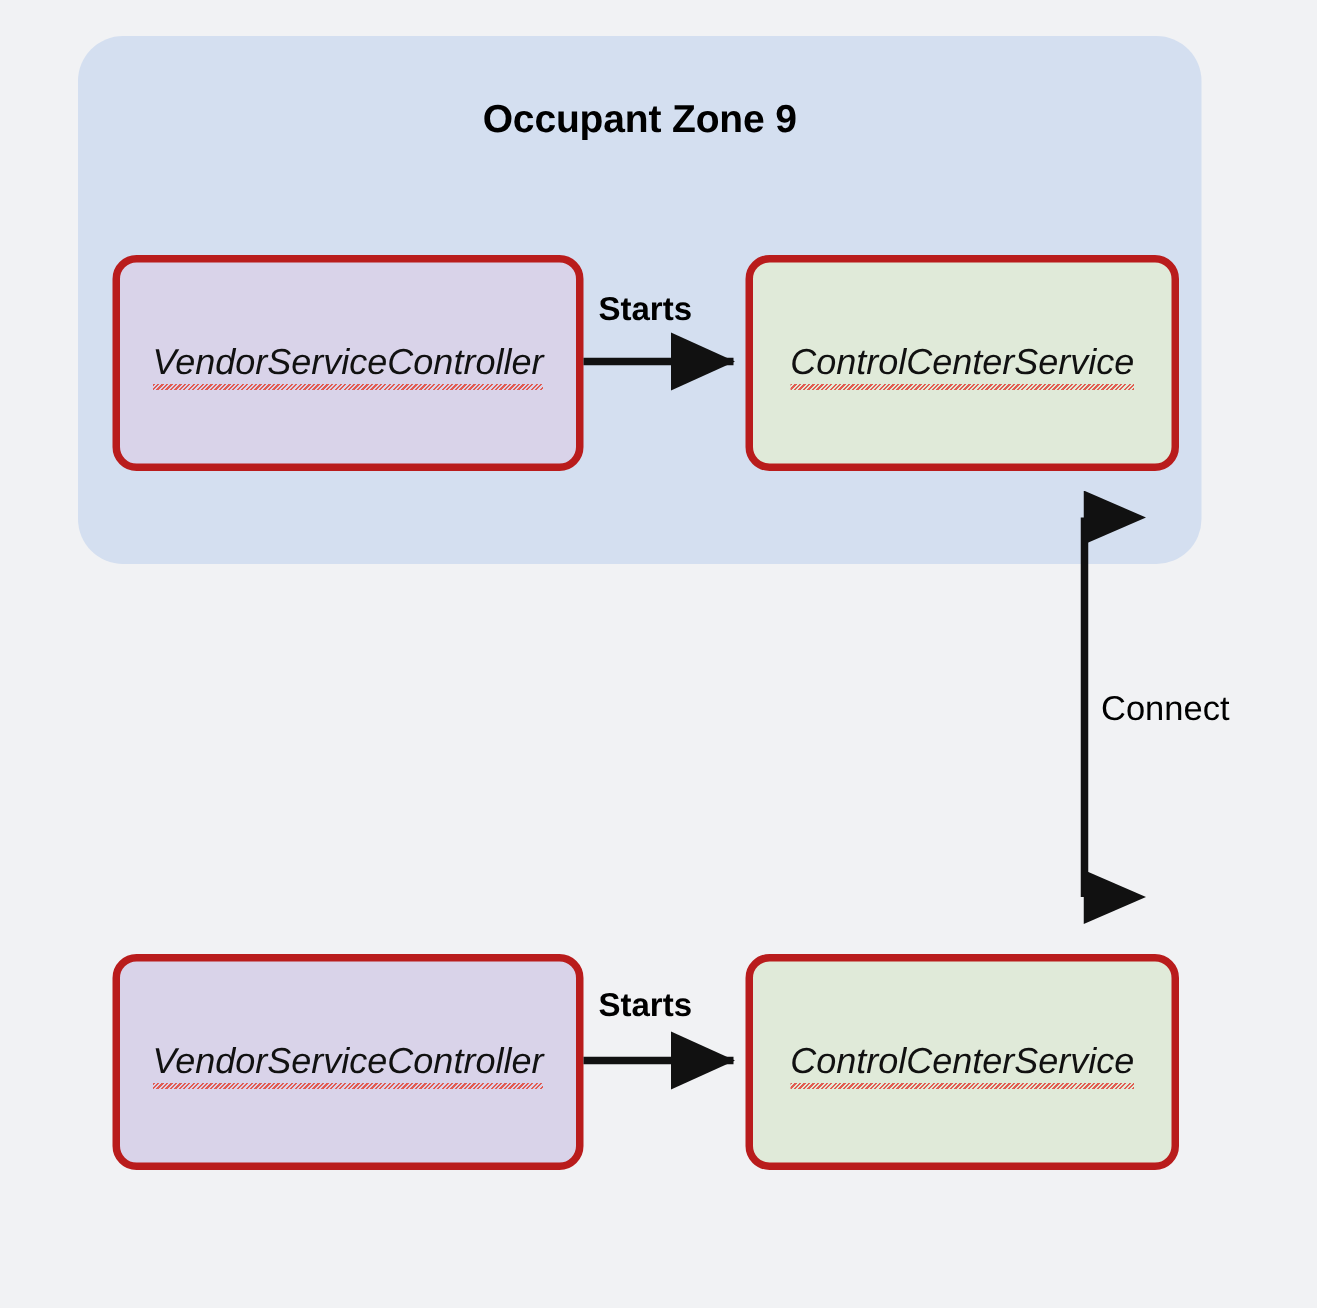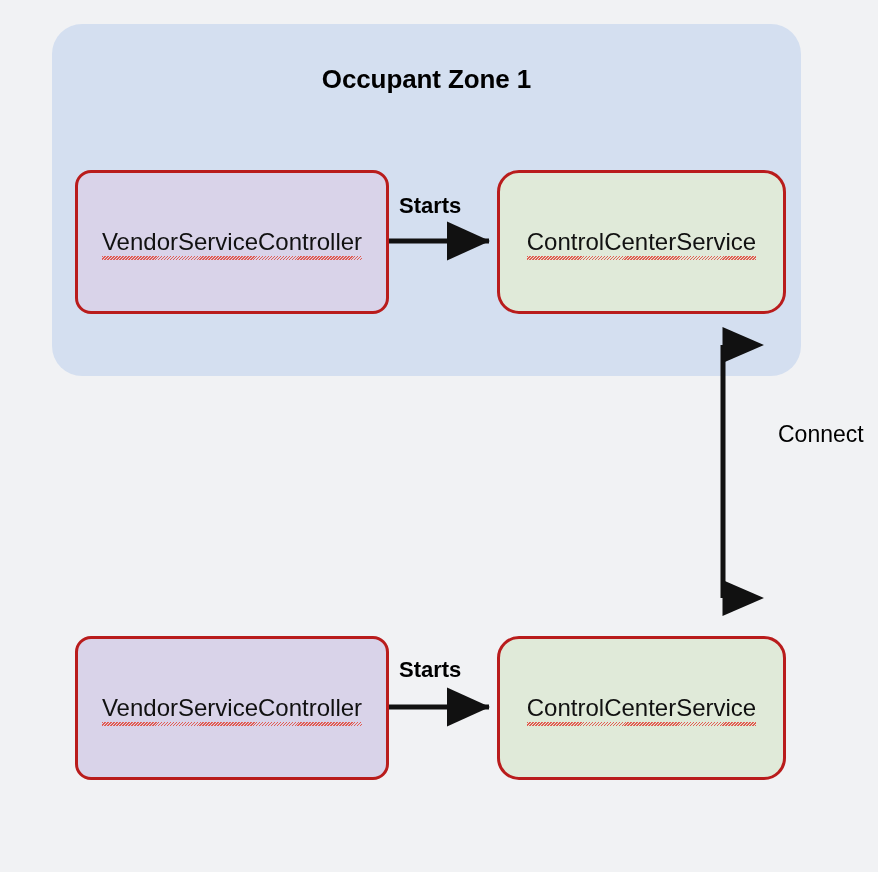--- a/index.html
+++ b/index.html
@@ -38,25 +38,26 @@
     font-size: 26px;
     font-weight: bold;
     color: #000000;
     letter-spacing: -0.1px;
   }
 
   
   .node {
     position: absolute;
     box-sizing: border-box;
-    border: 3px solid #b91c1c;
+    border: 5px solid #b91c1c;
     border-radius: 16px;
     display: flex;
     align-items: center;
     justify-content: center;
+    font-style: italic;
   }
   .node-label {
     font-size: 24px;
     color: #111111;
     white-space: nowrap;
     position: relative;
     line-height: 1.05;
   }
   
   .node-label::after {
@@ -67,21 +68,21 @@
     bottom: -5px;
     height: 4px;
     background-image:
       repeating-linear-gradient(135deg,
         #e2554a 0px, #e2554a 1.1px,
         rgba(226,85,74,0) 1.1px, rgba(226,85,74,0) 2.1px);
     opacity: 0.95;
   }
 
   .node-purple { background: #d9d3e9; }
-  .node-green  { background: #e0ead9; border-radius: 22px; }
+  .node-green  { background: #e0ead9; }
 
   
   #node-vendor-1  { left: 75px;  top: 170px; width: 314px; height: 144px; }
   #node-control-1 { left: 497px; top: 170px; width: 289px; height: 144px; }
   
   #node-vendor-2  { left: 75px;  top: 636px; width: 314px; height: 144px; }
   #node-control-2 { left: 497px; top: 636px; width: 289px; height: 144px; }
 
   
   .edge-label {
@@ -89,42 +90,41 @@
     font-size: 22px;
     font-weight: bold;
     color: #000000;
     white-space: nowrap;
     text-align: center;
   }
   #label-starts-1 { left: 399px; top: 193px; }
   #label-starts-2 { left: 399px; top: 657px; }
   #label-connect {
     left: 734px;
-    top: 421px;
+    top: 459px;
     font-weight: normal;
     font-size: 23px;
-    margin-left: 44px;
   }
 
   
   #edges {
     position: absolute;
     left: 0; top: 0;
     width: 878px;
     height: 872px;
     pointer-events: none;
   }
 </style>
 </head>
 <body>
 
 <div id="stage">
 
   <div class="zone" id="zone-1">
-    <div class="zone-title">Occupant Zone 1</div>
+    <div class="zone-title">Occupant Zone 9</div>
   </div>
 
   <div class="node node-purple" id="node-vendor-1">
     <span class="node-label">VendorServiceController</span>
   </div>
 
   <div class="node node-green" id="node-control-1">
     <span class="node-label">ControlCenterService</span>
   </div>
 

